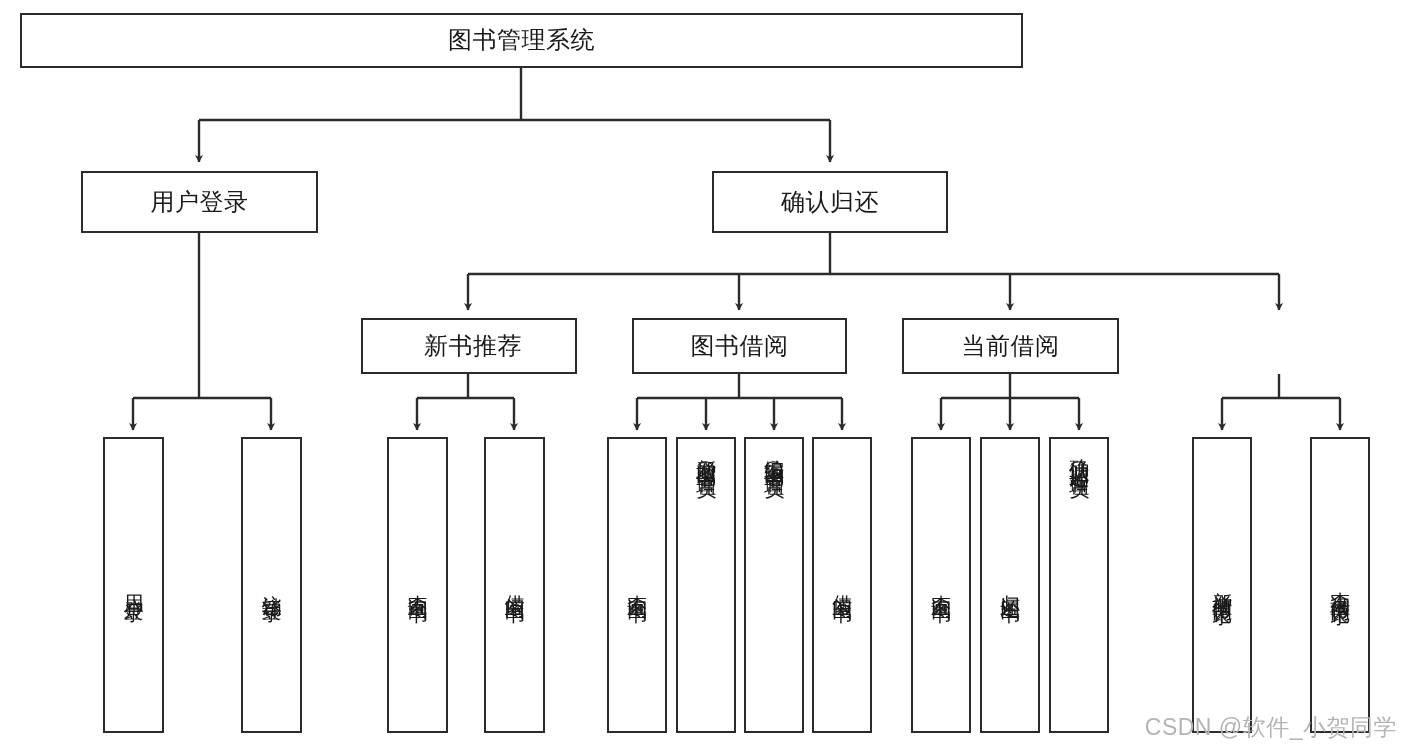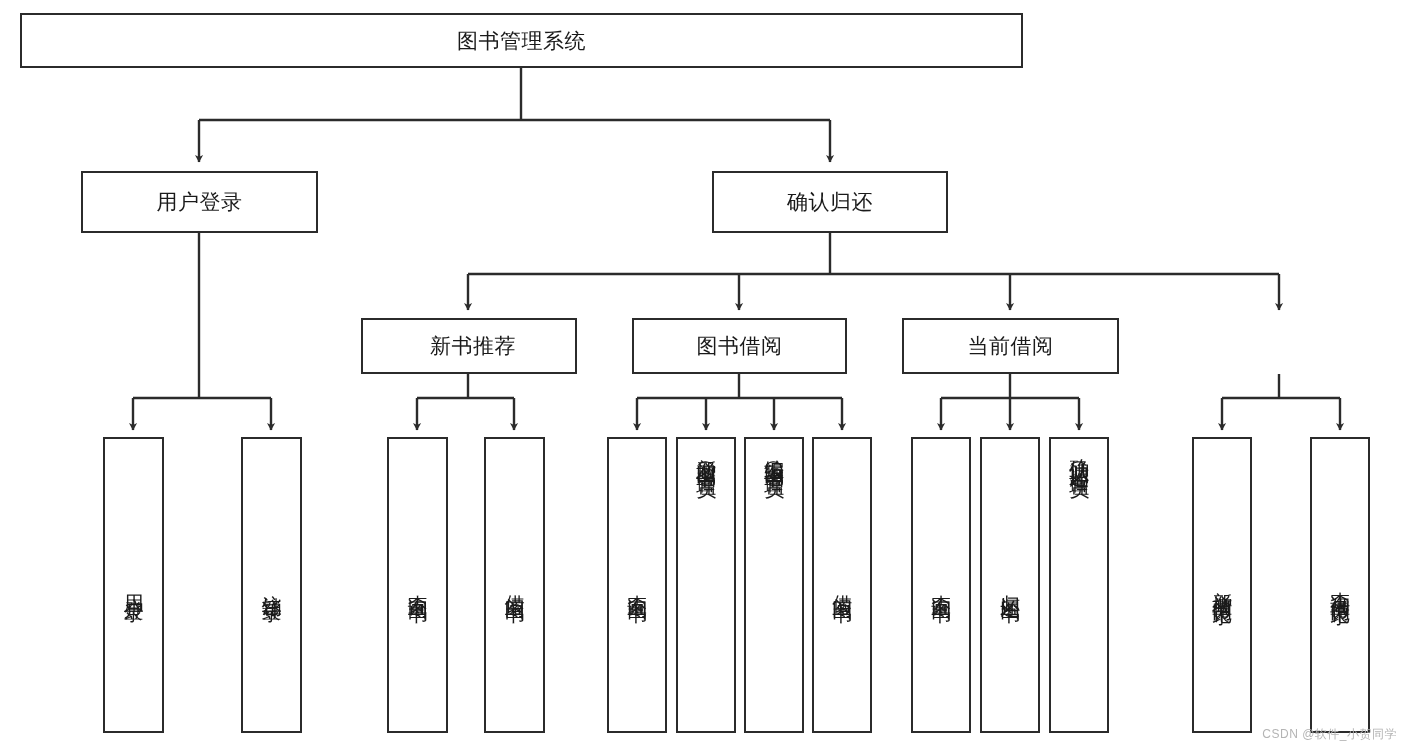--- a/index.html
+++ b/index.html
@@ -30,21 +30,21 @@
     position: absolute;
     box-sizing: border-box;
     background: #ffffff;
     border: 2px solid #2b2b2b;
     display: flex;
     align-items: center;
     justify-content: center;
     color: #1a1a1a;
   }
   .node-label-h {
-    font-size: 21px;
+    font-size: 24px;
     line-height: 1.1;
     letter-spacing: 0.5px;
     white-space: nowrap;
   }
   .node-label-v {
     writing-mode: vertical-rl;
     text-orientation: upright;
     font-size: 20px;
     line-height: 1.18;
     letter-spacing: 3px;
@@ -56,21 +56,21 @@
     padding-top: 4px;
   }
   .level-leaf.mid-align {
     align-items: center;
     padding-top: 0;
   }
   #watermark {
     position: absolute;
     right: 8px;
     bottom: 4px;
-    font-size: 12px;
+    font-size: 23px;
     color: #b4b4b4;
     letter-spacing: 0.5px;
     white-space: nowrap;
     font-family: "Liberation Sans", "DejaVu Sans", sans-serif;
   }
 </style>
 </head>
 <body>
 
 <div id="diagram-root">

